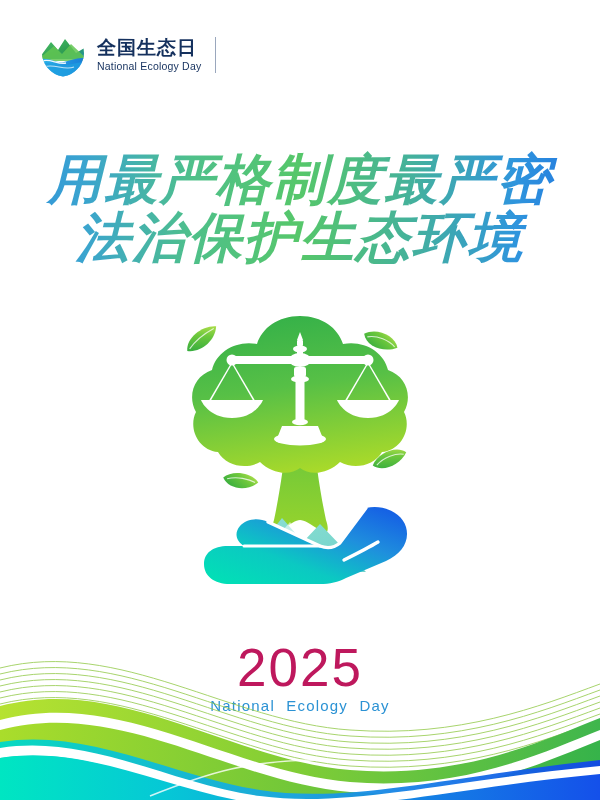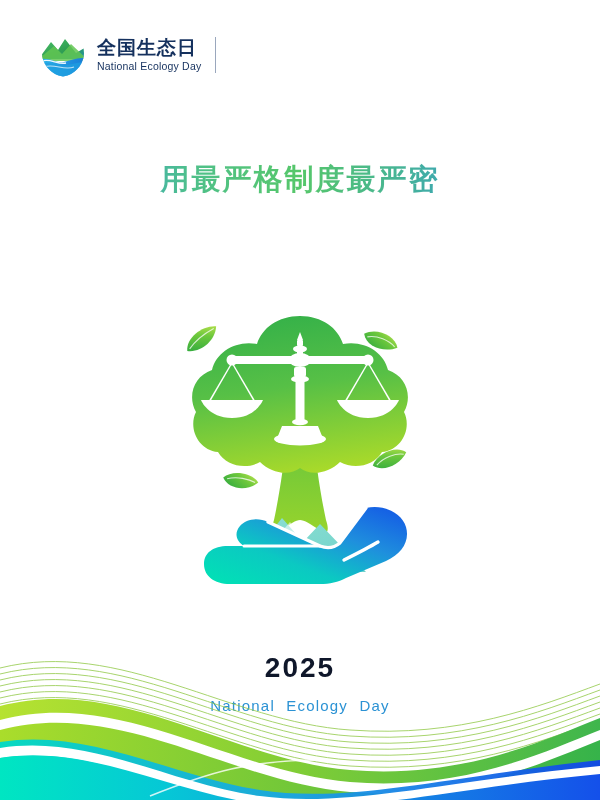--- a/index.html
+++ b/index.html
@@ -61,49 +61,50 @@
     white-space:nowrap;
   }
 
   
   .title-block{
     position:absolute;
     left:0;right:0;top:150px;
     text-align:center;
   }
   .title-line{
-    font-size:29px;
+    font-size:54px;
     font-weight:bold;
     letter-spacing:2px;
     line-height:58px;
     background:linear-gradient(90deg,#2f8fe0 0%,#3aa4cf 14%,#4fc08a 32%,#56c76a 50%,#45b29a 68%,#2f95dd 86%,#1f6fe0 100%);
     -webkit-background-clip:text;
     background-clip:text;
     color:transparent;
     -webkit-text-fill-color:transparent;
     white-space:nowrap;
+    font-style:italic;
   }
 
   
   .illustration{
     position:absolute;
     left:170px;top:310px;
     width:260px;height:290px;
   }
 
   
   .year-block{
     position:absolute;
     left:0;right:0;top:645px;
     text-align:center;
   }
   .year{
-    font-size:28px;
-    font-weight:bold;
-    color:#0f172a;
+    font-size:53px;
+    font-weight:normal;
+    color:#be185d;
     letter-spacing:2px;
     line-height:46px;
   }
   .year-sub{
     font-size:15px;
     color:#2b92d4;
     letter-spacing:1.2px;
     word-spacing:6px;
     margin-top:6px;
   }
@@ -156,20 +157,21 @@
       <div class="logo-cn">全国生态日</div>
       <div class="logo-en">National Ecology Day</div>
     </div>
 
     <div class="divider-v"></div>
 
   </div>
 
   <div class="title-block">
     <div class="title-line">用最严格制度最严密</div>
+    <div class="title-line">法治保护生态环境</div>
   </div>
 
   <div class="illustration">
     <svg width="260" height="290" viewBox="0 0 260 290">
       <defs>
         <linearGradient id="canopyG" x1="0.35" y1="0" x2="0.55" y2="1">
           <stop offset="0%" stop-color="#35b149"></stop>
           <stop offset="45%" stop-color="#57c046"></stop>
           <stop offset="100%" stop-color="#a9da2a"></stop>
         </linearGradient>

